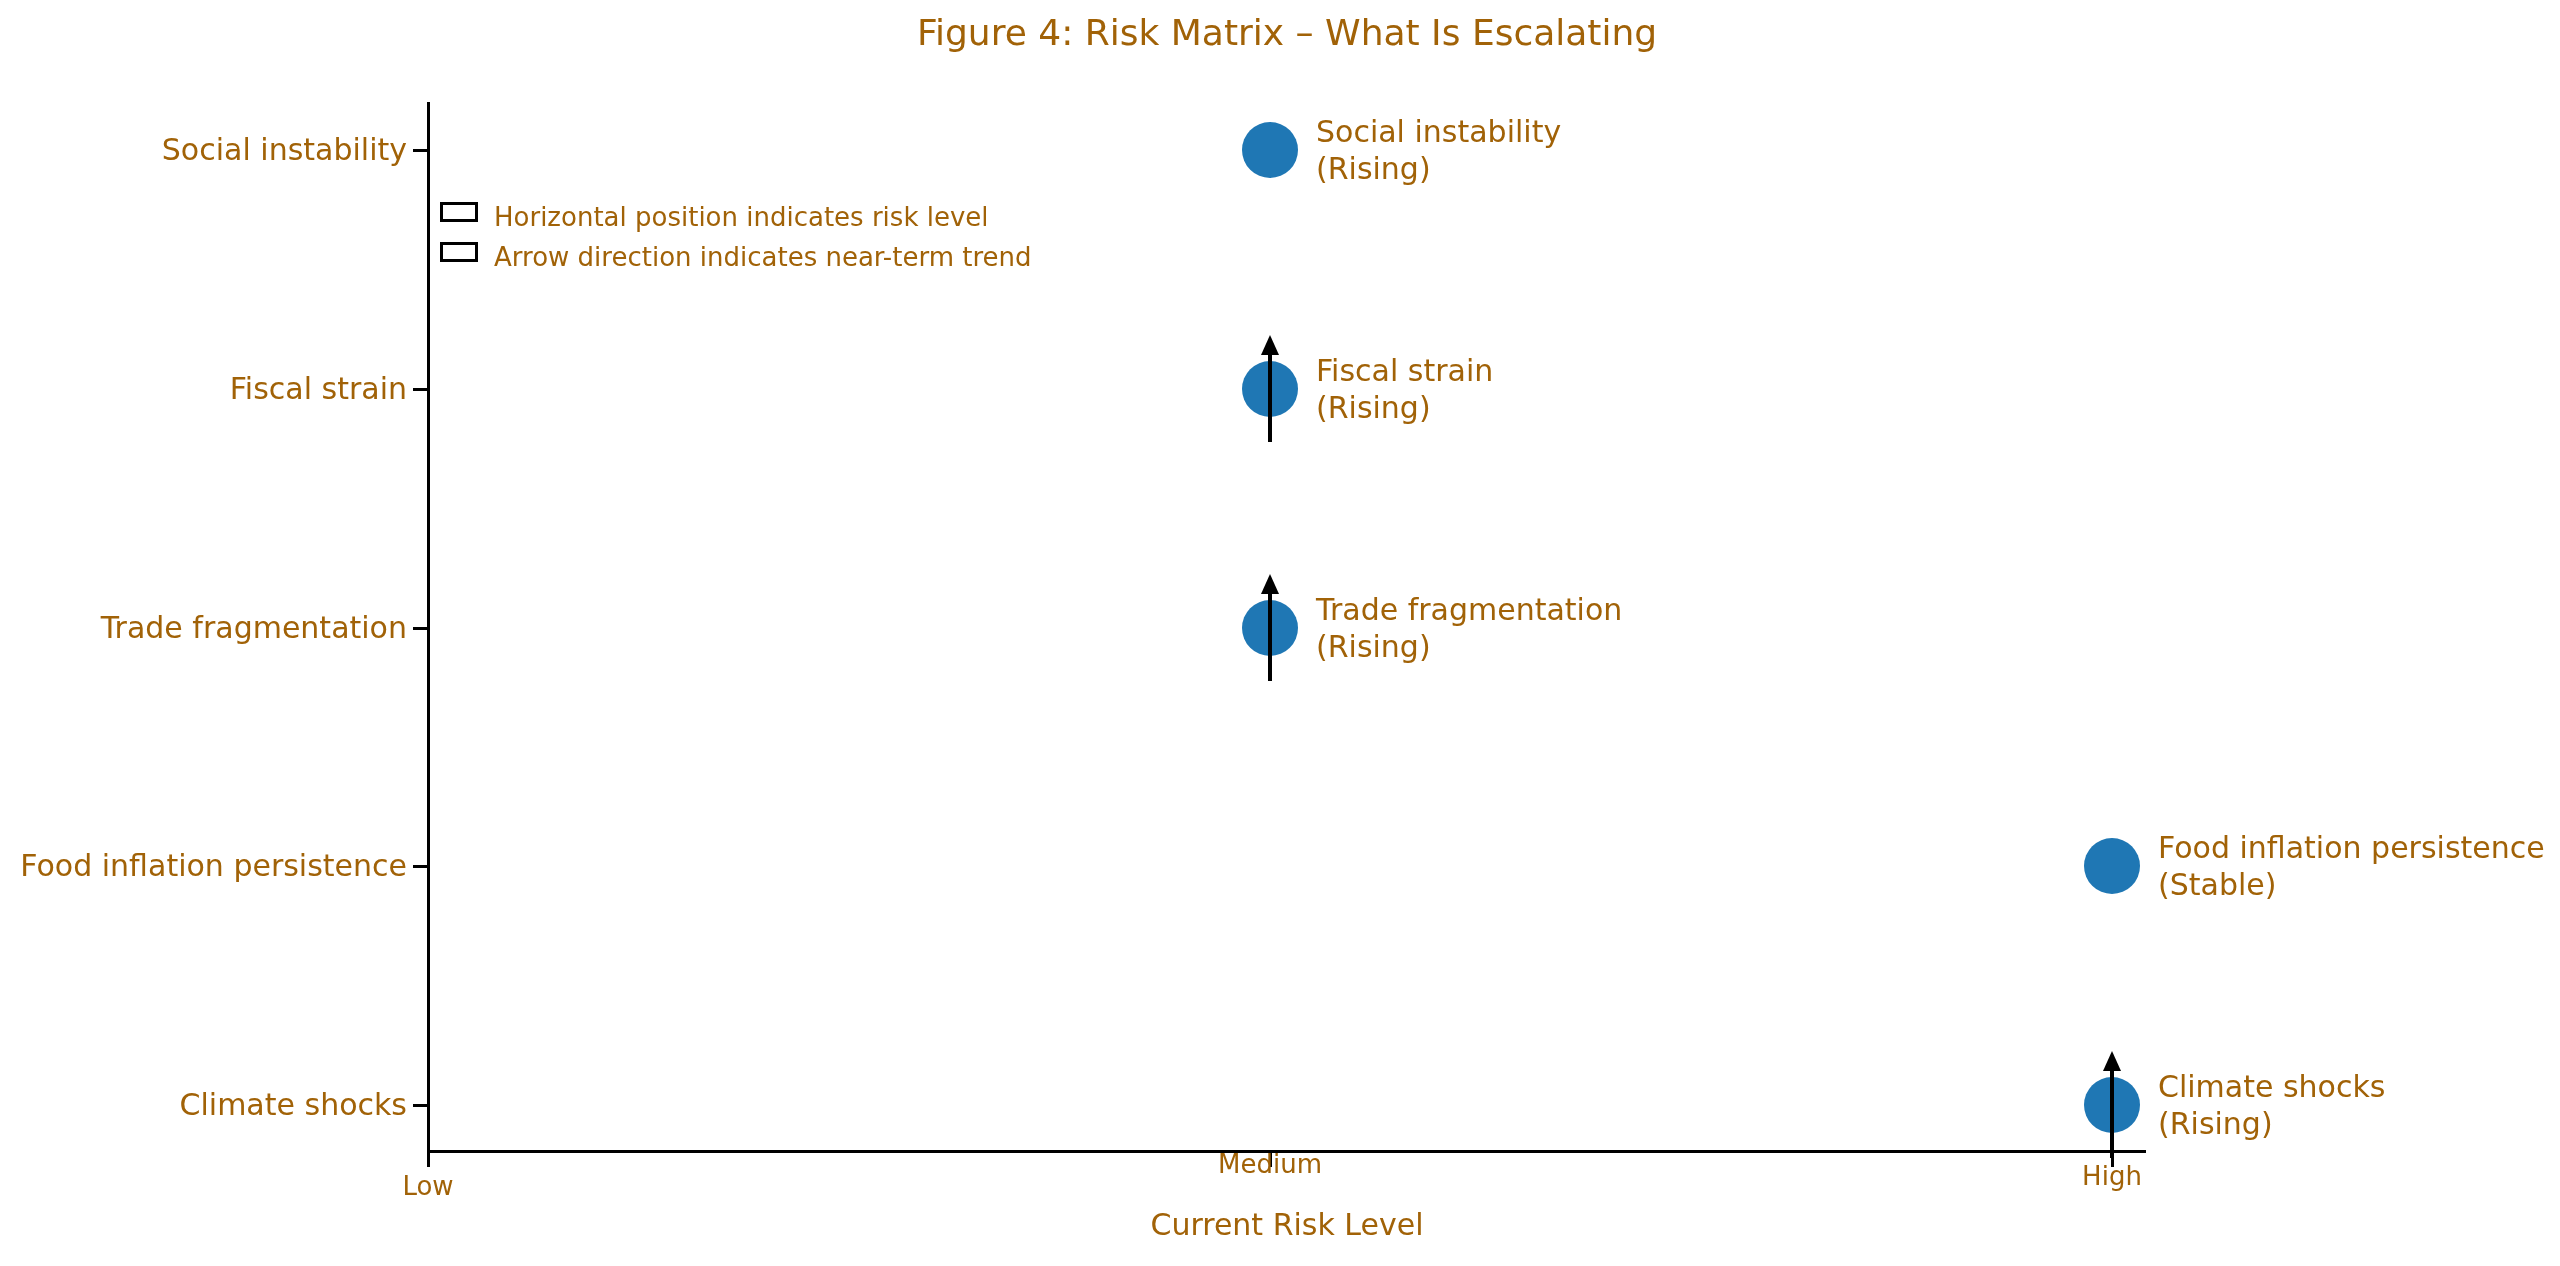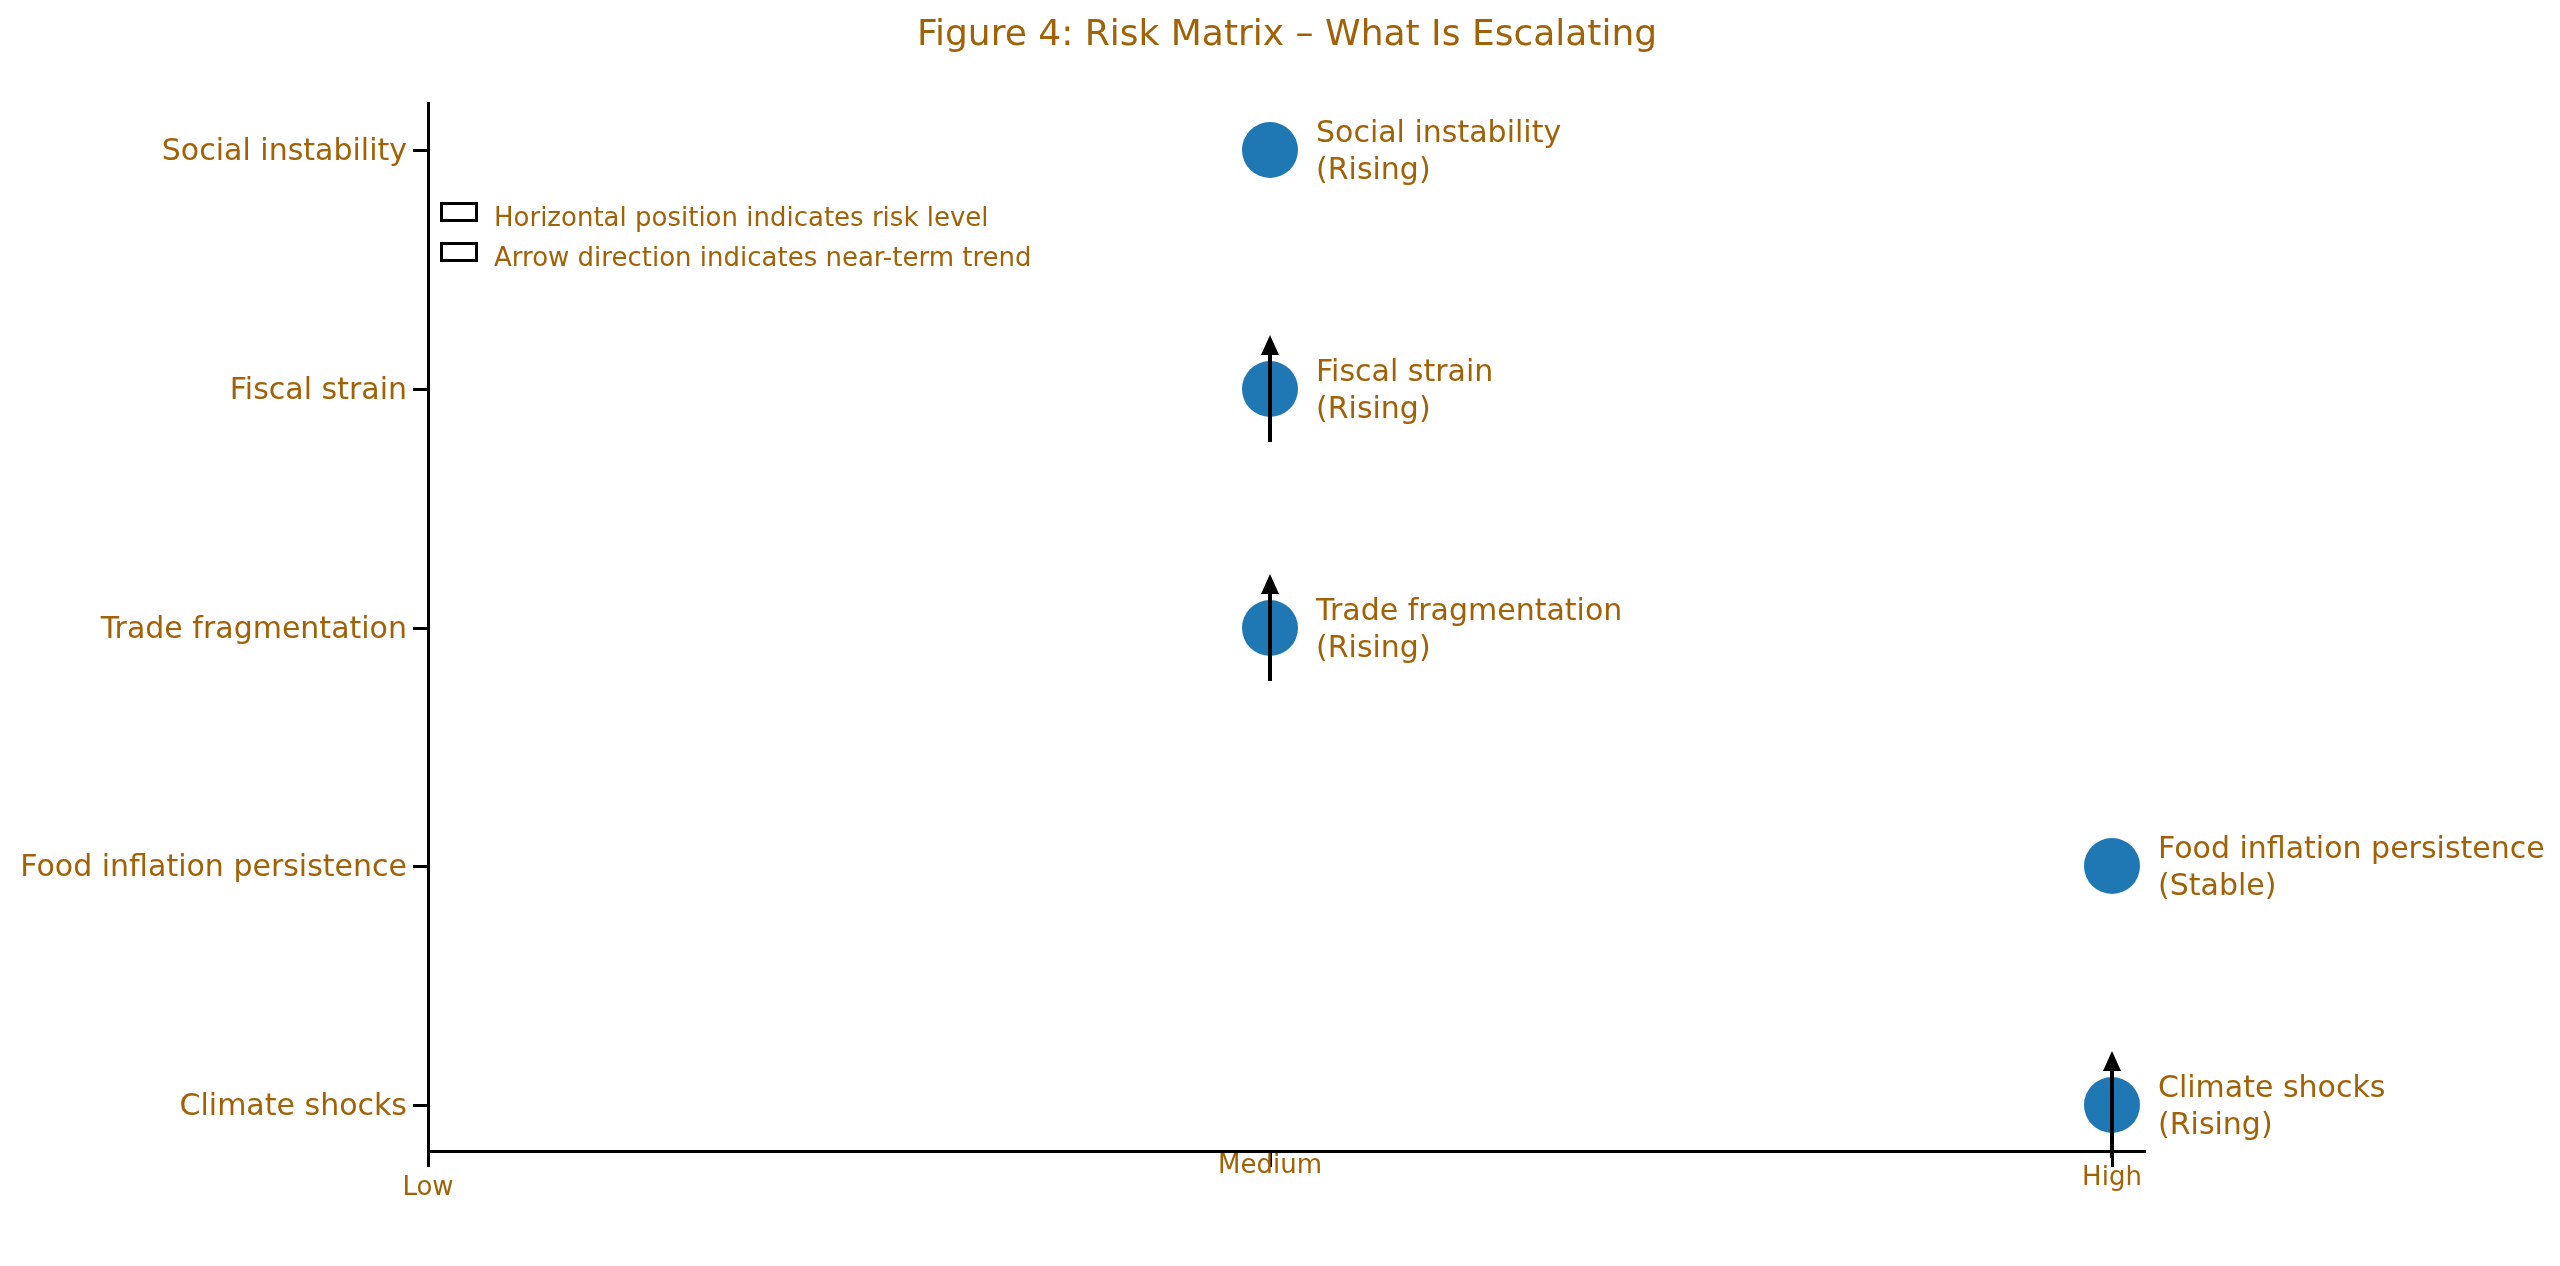--- a/index.html
+++ b/index.html
@@ -36,20 +36,21 @@
     <div class="legend-row">
       <span class="legend-swatch"></span>
       <span class="legend-text">Horizontal position indicates risk level</span>
     </div>
     <div class="legend-row">
       <span class="legend-swatch"></span>
       <span class="legend-text">Arrow direction indicates near-term trend</span>
     </div>
   </div>
 
+  <div class="abs xlabel">Current Risk Level</div>
 <div class="abs " style="left: 413px; top: 149px; width: 16px; height: 3px; background: rgb(0, 0, 0);"></div>
     <div class="abs ylabel" style="top: 134px;">Social instability</div>
     <div class="abs " style="left: 413px; top: 388px; width: 16px; height: 3px; background: rgb(0, 0, 0);"></div>
     <div class="abs ylabel" style="top: 373px;">Fiscal strain</div>
     <div class="abs " style="left: 413px; top: 627px; width: 16px; height: 3px; background: rgb(0, 0, 0);"></div>
     <div class="abs ylabel" style="top: 612px;">Trade fragmentation</div>
     <div class="abs " style="left: 413px; top: 865px; width: 16px; height: 3px; background: rgb(0, 0, 0);"></div>
     <div class="abs ylabel" style="top: 850px;">Food inflation persistence</div>
     <div class="abs " style="left: 413px; top: 1104px; width: 16px; height: 3px; background: rgb(0, 0, 0);"></div>
     <div class="abs ylabel" style="top: 1089px;">Climate shocks</div>

